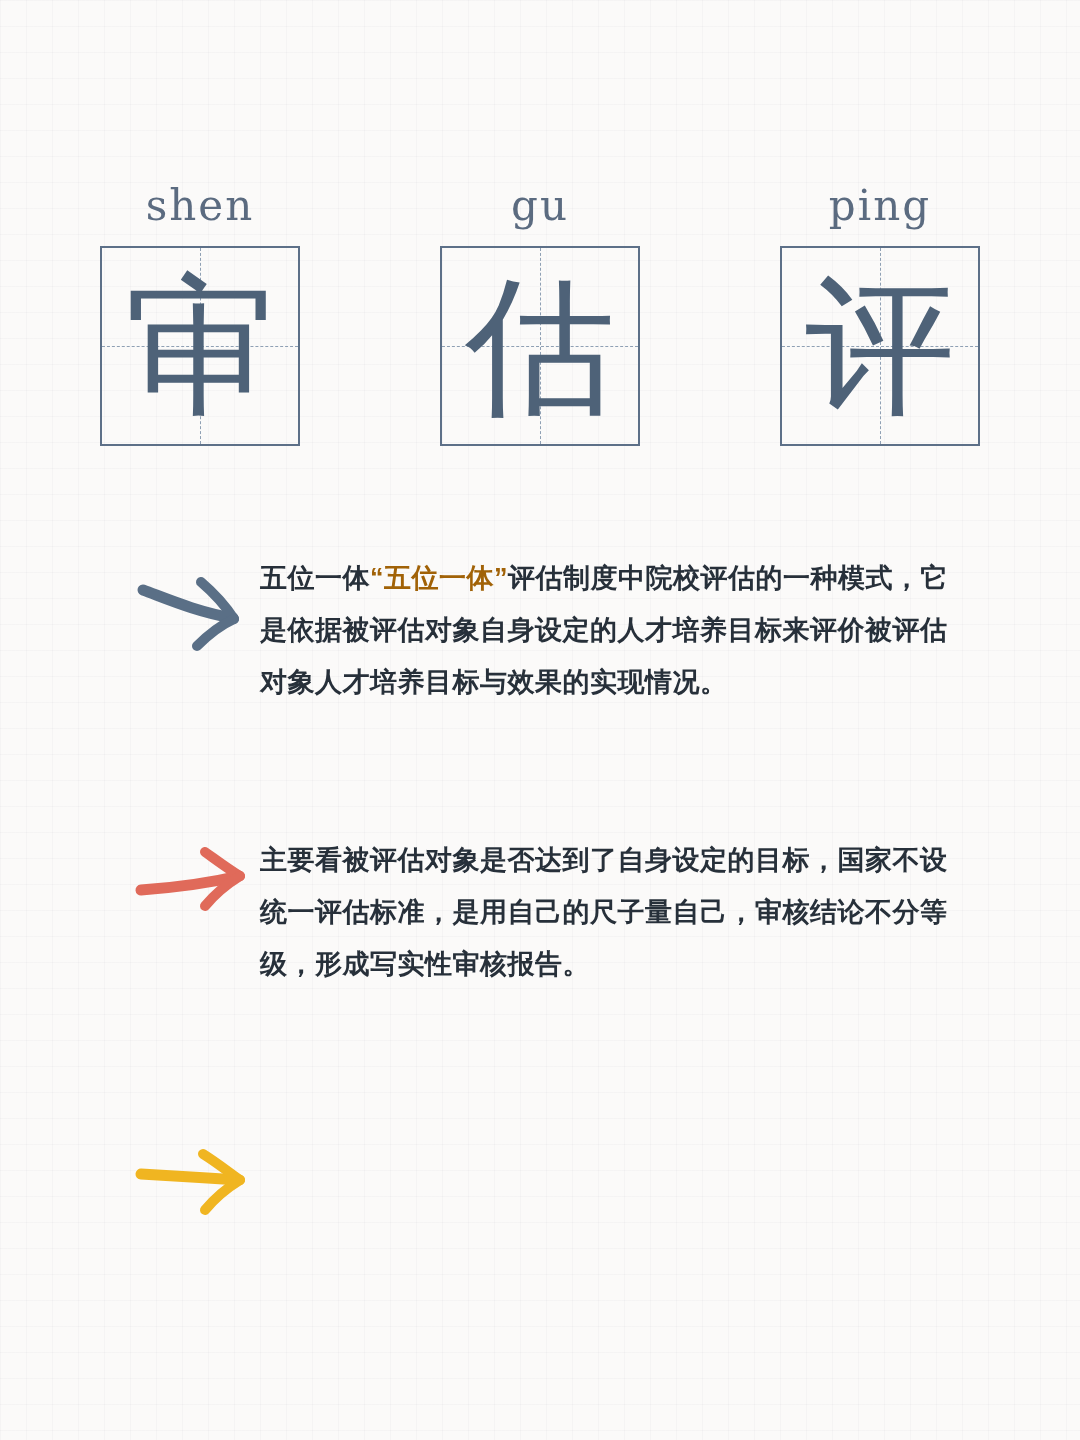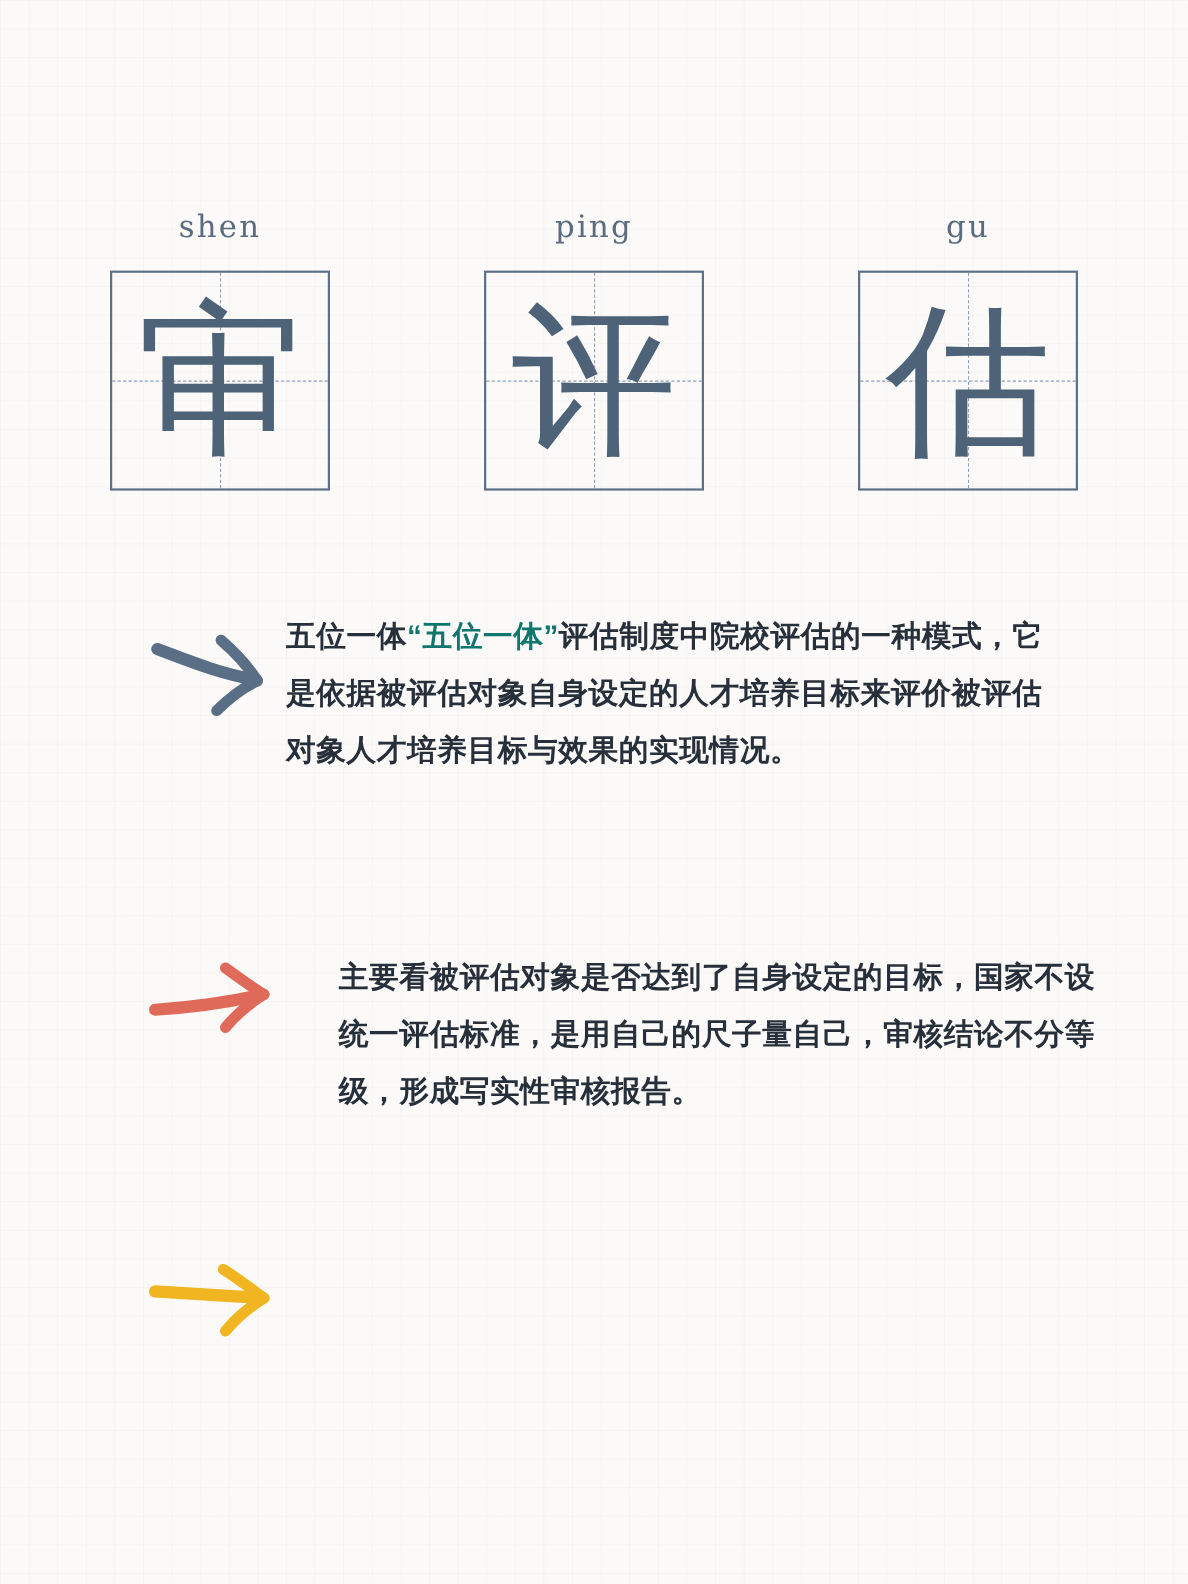--- a/index.html
+++ b/index.html
@@ -39,21 +39,21 @@
     justify-content: space-between;
   }
   .char-cell {
     width: 200px;
     display: flex;
     flex-direction: column;
     align-items: center;
   }
   .pinyin {
     font-family: "DejaVu Serif", serif;
-    font-size: 28px;
+    font-size: 42px;
     color: #5b6b80;
     letter-spacing: 2px;
     margin-bottom: 14px;
     height: 52px;
     line-height: 52px;
   }
   .tianzi {
     position: relative;
     width: 200px;
     height: 200px;
@@ -104,54 +104,54 @@
   .para-text {
     width: 700px;
     font-family: "Liberation Sans", sans-serif;
     font-size: 27px;
     line-height: 52px;
     color: #27303a;
     letter-spacing: 0.5px;
     font-weight: bold;
   }
   .hl-red {
-    color: #0f766e;
+    color: #a16207;
   }
 
   #para1 { top: 552px; left: 130px; }
-  #para2 { top: 862px; left: 130px; gap: 48px; }
+  #para2 { top: 834px; left: 130px; }
   #para3 { top: 1130px; left: 130px; }
 </style>
 </head>
 <body>
 
 <div class="page">
   <div class="paper-texture"></div>
 
   <div class="char-block">
 
     <div class="char-cell">
       <div class="pinyin">shen</div>
       <div class="tianzi">
         <div class="hanzi">审</div>
       </div>
     </div>
 
 
     <div class="char-cell">
-      <div class="pinyin">ping</div>
+      <div class="pinyin">gu</div>
       <div class="tianzi">
-        <div class="hanzi">评</div>
+        <div class="hanzi">估</div>
       </div>
     </div>
 
     <div class="char-cell">
-      <div class="pinyin">gu</div>
+      <div class="pinyin">ping</div>
       <div class="tianzi">
-        <div class="hanzi">估</div>
+        <div class="hanzi">评</div>
       </div>
     </div>
 
   </div>
 
   <div class="para" id="para1">
     <div class="arrow-wrap">
       <svg width="120" height="90" viewBox="0 0 120 90">
         <path d="M8 28 C30 36 62 50 98 56" stroke="#5a6f86" stroke-width="11" fill="none" stroke-linecap="round"></path>
         <path d="M66 20 C80 32 92 46 99 57" stroke="#5a6f86" stroke-width="10" fill="none" stroke-linecap="round"></path>

